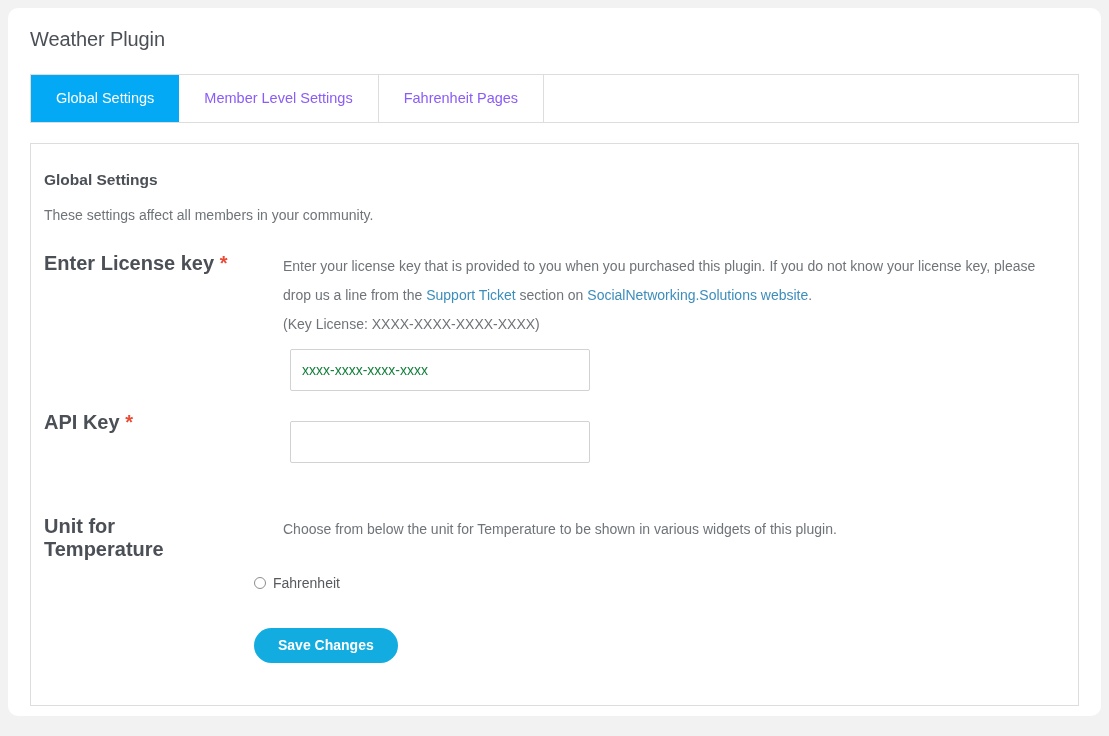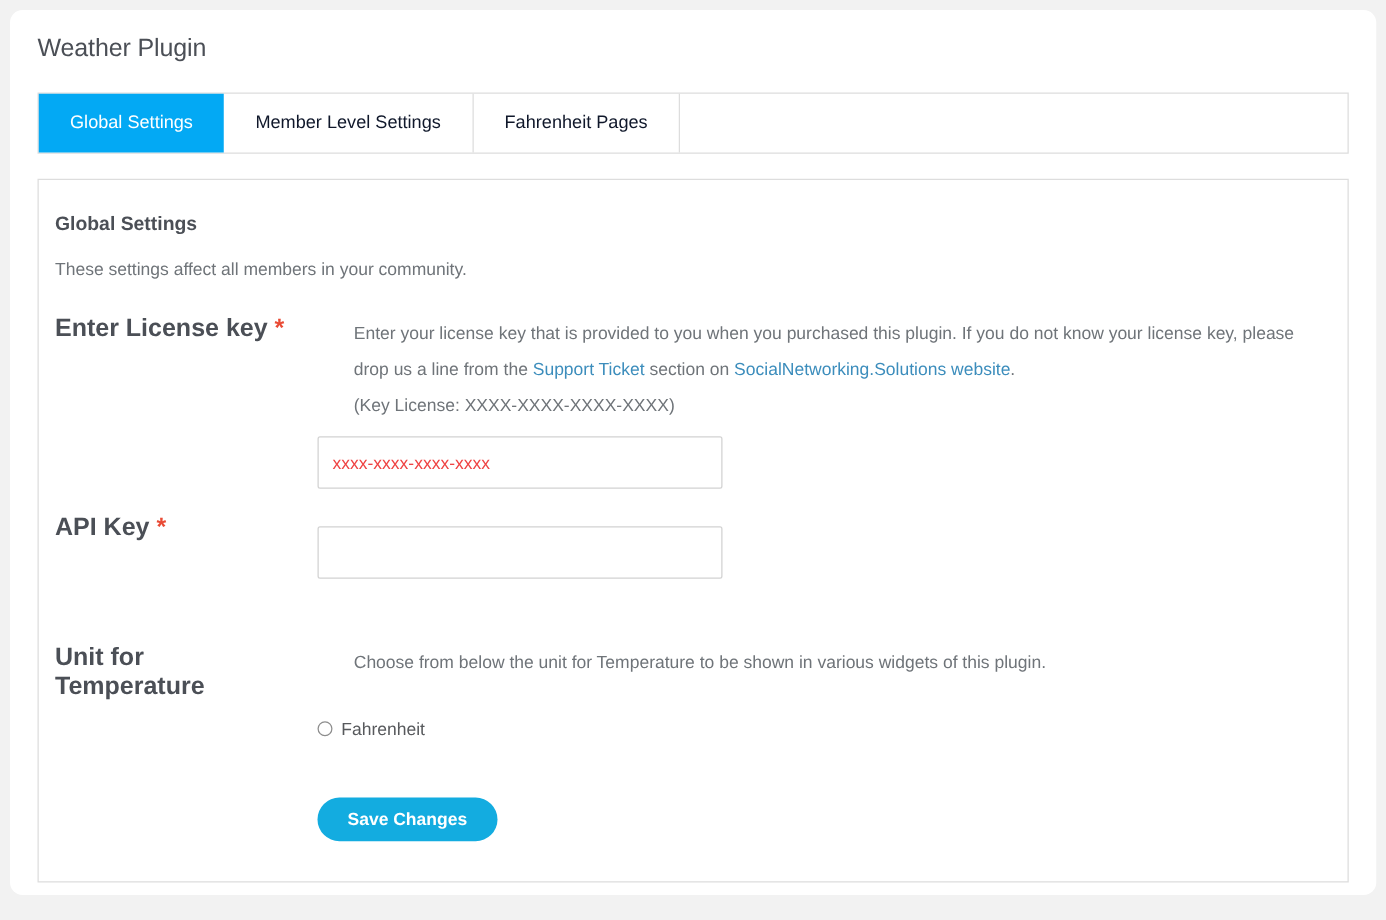--- a/index.html
+++ b/index.html
@@ -42,21 +42,21 @@
     border: 1px solid #dddddd;
     box-sizing: border-box;
     display: flex;
     background: #ffffff;
   }
   .tab {
     height: 47px;
     line-height: 47px;
     padding: 0 25px;
     font-size: 14.5px;
-    color: #0f172a;
+    color: #8b5cf6;
     box-sizing: border-box;
     border-right: 1px solid #dddddd;
     white-space: nowrap;
     cursor: pointer;
   }
   .tab.active {
     background: #03a9f4;
     color: #ffffff;
     border-right: none;
   }
@@ -119,32 +119,33 @@
     color: #6f7479;
     line-height: 29px;
     margin-left: 29px;
   }
   .desc a {
     color: #3c8dbc;
     text-decoration: none;
   }
   .text-input {
     display: block;
-    width: 324px;
+    width: 300px;
     height: 42px;
     margin-top: 10px;
     padding: 0 11px;
     box-sizing: border-box;
     border: 1px solid #d2d2d2;
     border-radius: 2px;
     font-family: "Liberation Sans", sans-serif;
     font-size: 14px;
-    color: #ef4444;
+    color: #15803d;
     background: #ffffff;
     outline: none;
+    margin-left: 36px;
   }
   
   .radio-list {
     margin-top: 24px;
   }
   .radio-item {
     display: flex;
     align-items: center;
     height: 30px;
     cursor: pointer;
@@ -172,21 +173,21 @@
     height: 6px;
     border-radius: 50%;
     background: #1b72e8;
   }
   .radio-label {
     font-size: 14px;
     color: #57595c;
   }
   
   .save-btn {
-    margin-top: 40px;
+    margin-top: 30px;
     display: inline-block;
     height: 35px;
     line-height: 35px;
     padding: 0 24px;
     border: none;
     border-radius: 18px;
     background: #13ace0;
     color: #ffffff;
     font-family: "Liberation Sans", sans-serif;
     font-size: 14px;

